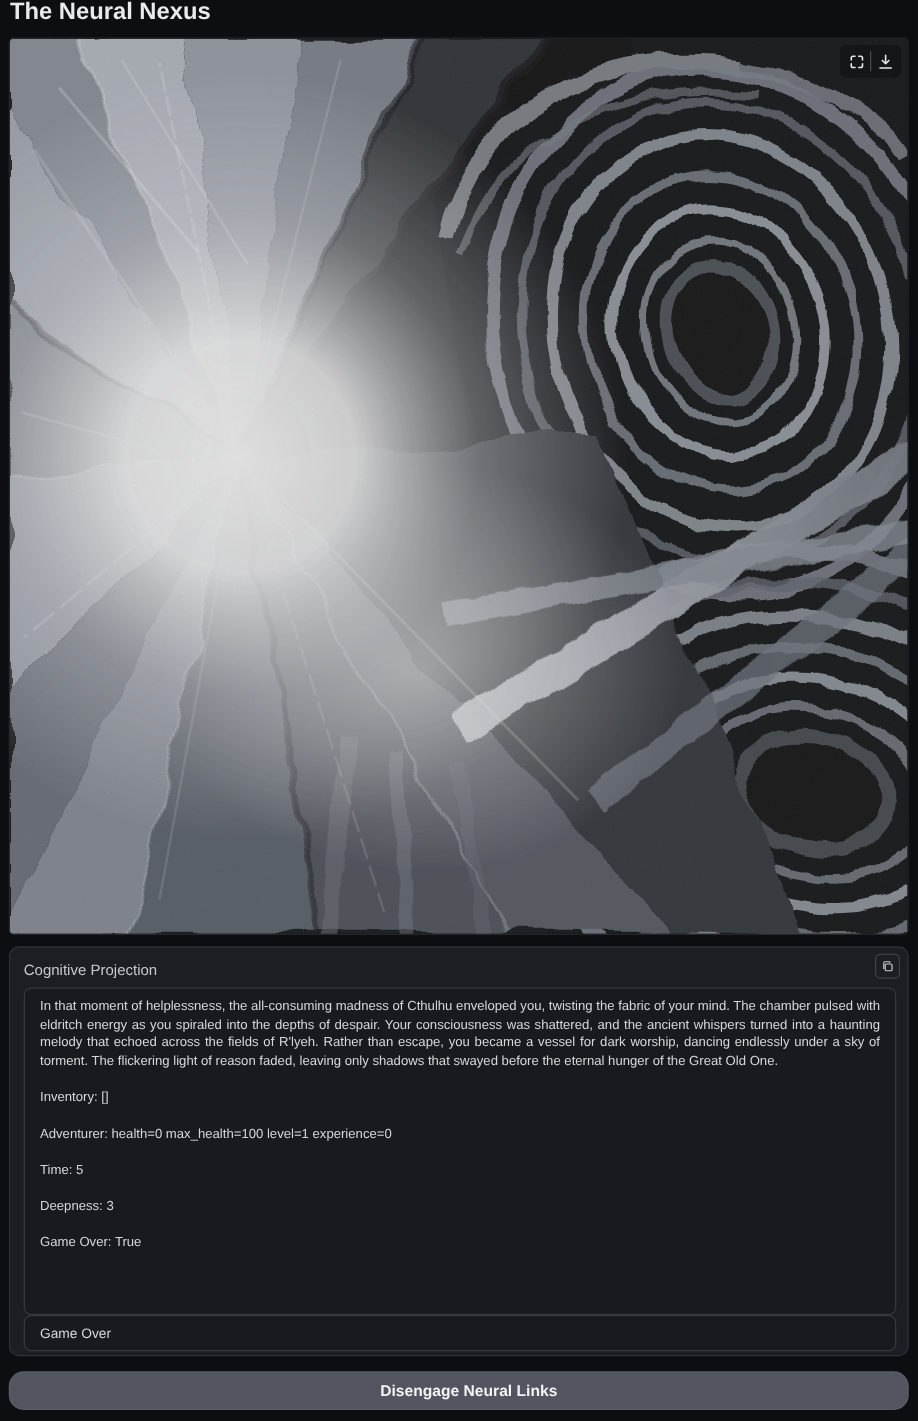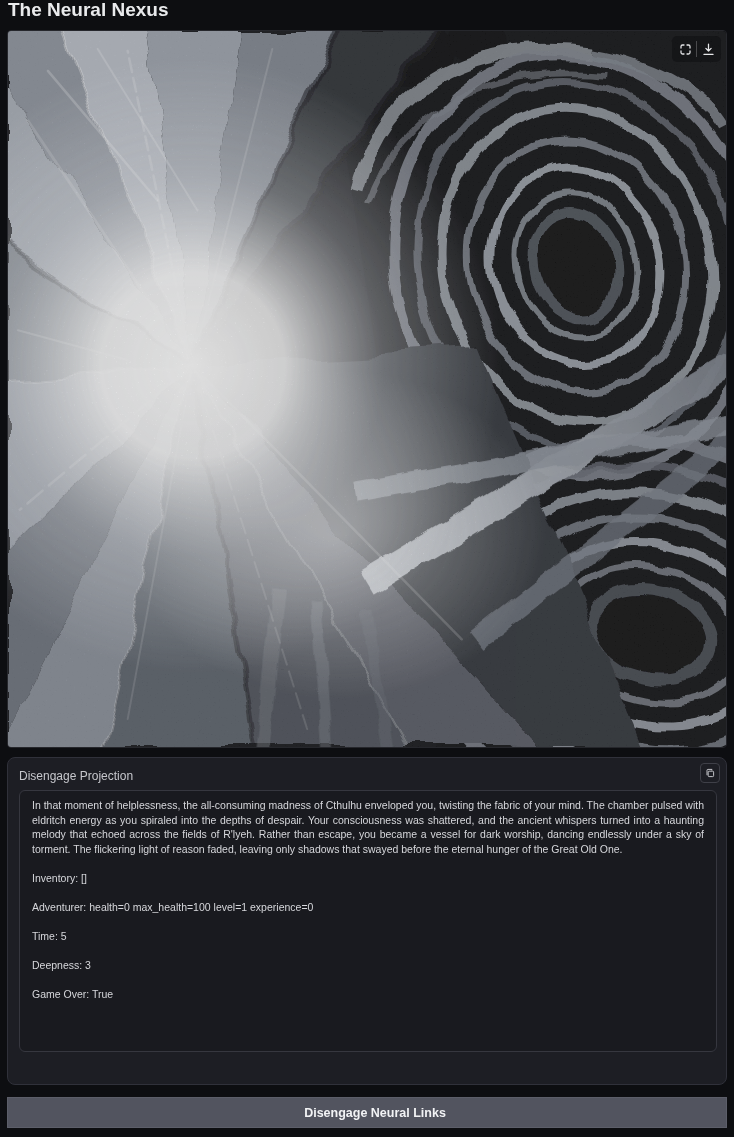--- a/index.html
+++ b/index.html
@@ -100,21 +100,21 @@
     font-size: 11px;
     color: #d6d7db;
     outline: none;
   }
   .primary-button {
     margin-top: 12px;
     width: 720px;
     height: 31px;
     background: #52545f;
     border: 1px solid #5c5e69;
-    border-radius: 0;
+    border-radius: 12px;
     color: #f2f3f5;
     font-family: "Liberation Sans", sans-serif;
     font-size: 12.5px;
     font-weight: 700;
     cursor: pointer;
     padding-left: 16px;
   }
 </style>
 </head>
 <body>
@@ -262,31 +262,32 @@
 </div>
 
 <div class="panel">
   <button class="copy-btn">
     <svg width="12" height="12" viewBox="0 0 20 20">
         <rect x="7" y="7" width="9" height="9" rx="1.5" stroke="#c9cace" stroke-width="1.6" fill="none"></rect>
         <path d="M13 5 V5 M5 13 V5.5 A1.5 1.5 0 0 1 6.5 4 H13" stroke="#c9cace" stroke-width="1.6" fill="none" stroke-linecap="round"></path>
       </svg>
   </button>
 
-  <div class="field-label">Disengage Projection</div>
+  <div class="field-label">Cognitive Projection</div>
   <div class="textbox-output">In that moment of helplessness, the all-consuming madness of Cthulhu enveloped you, twisting the fabric of your mind. The chamber pulsed with eldritch energy as you spiraled into the depths of despair. Your consciousness was shattered, and the ancient whispers turned into a haunting melody that echoed across the fields of R'lyeh. Rather than escape, you became a vessel for dark worship, dancing endlessly under a sky of torment. The flickering light of reason faded, leaving only shadows that swayed before the eternal hunger of the Great Old One.
 
 Inventory: []
 
 Adventurer: health=0 max_health=100 level=1 experience=0
 
 Time: 5
 
 Deepness: 3
 
 Game Over: True</div>
 
+  <input class="textbox-input" type="text" value="Game Over" style="">
 </div>
 
 <button class="primary-button">Disengage Neural Links</button>
 
 
 
 
 </body></html>

